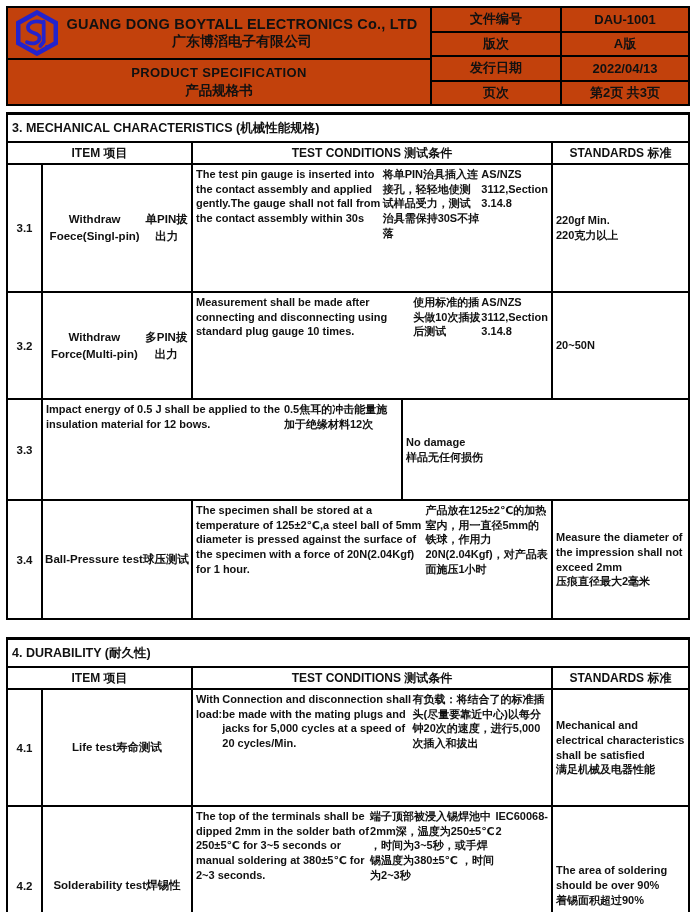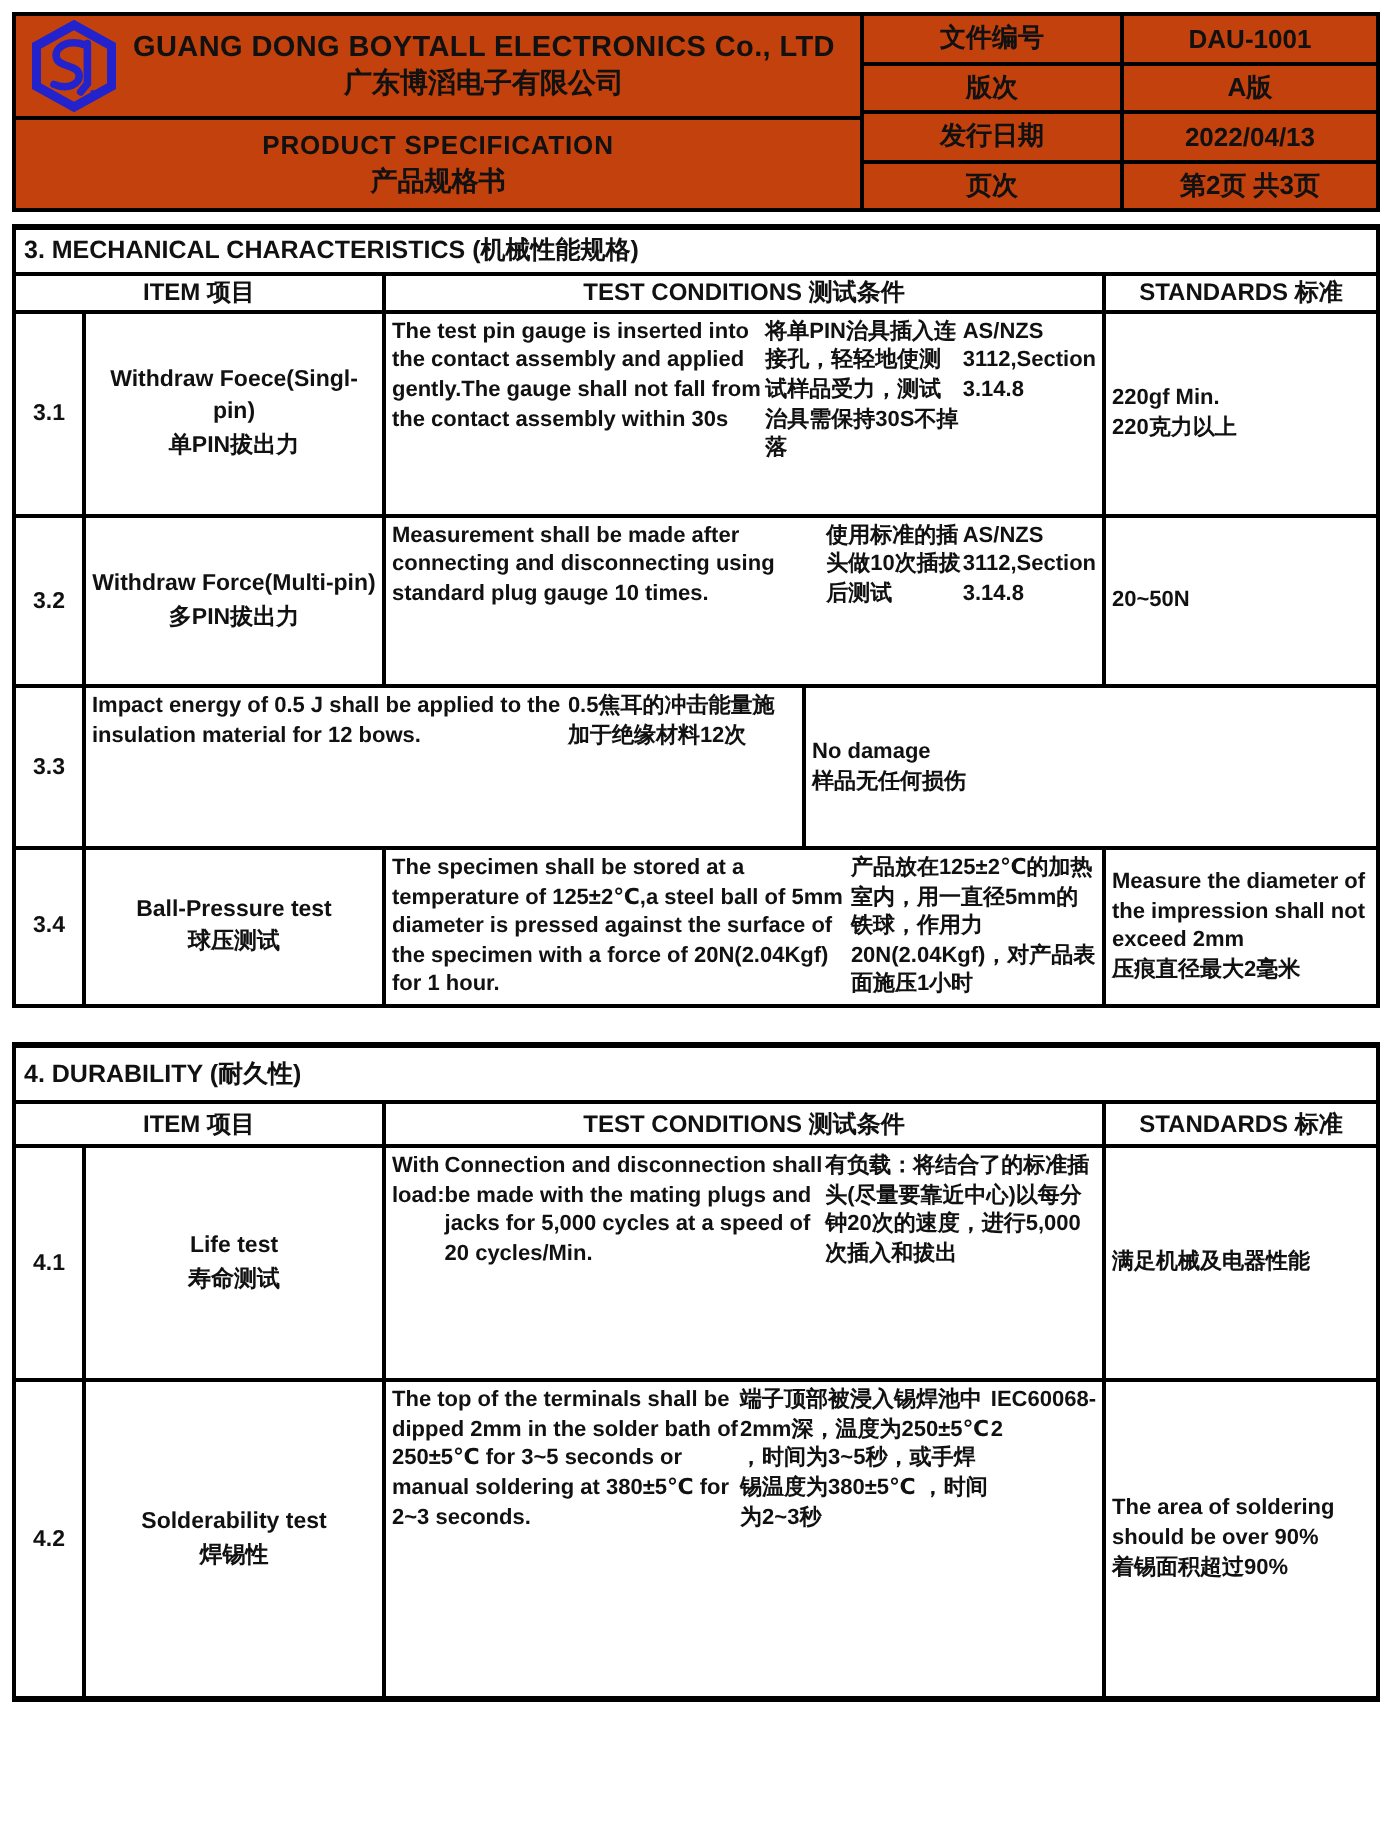--- a/index.html
+++ b/index.html
@@ -19,33 +19,33 @@
   .spec-en { font-size:13px; font-weight:700; letter-spacing:0.4px; }
   .spec-cn { font-size:13.5px; font-weight:700; }
   .hdr-right { flex:1; display:flex; flex-direction:column; }
   .meta-row { flex:1; display:flex; border-bottom:2px solid #000; }
   .meta-row:last-child { border-bottom:none; }
   .meta-label { width:130px; border-right:2px solid #000; display:flex; align-items:center; justify-content:center; font-size:13px; font-weight:700; }
   .meta-value { flex:1; display:flex; align-items:center; justify-content:center; font-size:13px; font-weight:700; }
 
   
   .section { border:2px solid #000; border-top-width:3px; margin-top:6px; display:flex; flex-direction:column; background:#fff; }
-  .sec3 { height:392px; }
+  .sec3 { height:508px; }
   .sec4 { height:330px; margin-top:17px; border-bottom-width:3px; }
   .sec-title { height:26px; display:flex; align-items:center; padding-left:4px; font-size:12.5px; font-weight:700; }
   .thead { height:22px; display:flex; border-top:2px solid #000; font-weight:700; font-size:12px; }
   .thead > div { display:flex; align-items:center; justify-content:center; }
   .th-item { width:183px; }
   .th-cond { width:360px; border-left:2px solid #000; }
   .th-std  { flex:1; border-left:2px solid #000; }
   .trow { display:flex; border-top:2px solid #000; }
   .trow.grow { flex:1; }
   .c { overflow:hidden; }
   .c-no { width:33px; display:flex; align-items:center; justify-content:center; font-size:11.5px; font-weight:700; }
-  .c-item { width:150px; border-left:2px solid #000; display:flex; flex-direction:column; align-items:center; justify-content:center; text-align:center; font-size:11.5px; font-weight:700; line-height:1.45; padding:0 2px; }
+  .c-item { width:150px; border-left:2px solid #000; display:flex; flex-direction:row; align-items:center; justify-content:center; text-align:center; font-size:11.5px; font-weight:700; line-height:1.45; padding:0 2px; }
   .c-cond { width:360px; border-left:2px solid #000; display:flex; flex-direction:row; justify-content:center; font-size:11px; font-weight:700; line-height:1.33; padding:2px 3px; }
   .c-std  { flex:1; border-left:2px solid #000; display:flex; flex-direction:column; justify-content:center; font-size:11px; font-weight:700; line-height:1.35; padding:2px 3px; }
 </style>
 </head>
 <body>
 
 <div class="doc">
 
   <div class="hdr">
     <div class="hdr-left">
@@ -169,20 +169,21 @@
       <div class="c c-item">
         <div>Life test</div>
         <div>寿命测试</div>
       </div>
       <div class="c c-cond">
         <div>With load:</div>
         <div>Connection and disconnection shall be made with the mating plugs and jacks for 5,000 cycles at a speed of 20 cycles/Min.</div>
         <div>有负载：将结合了的标准插头(尽量要靠近中心)以每分钟20次的速度，进行5,000次插入和拔出</div>
       </div>
       <div class="c c-std">
+        <div>Mechanical and electrical characteristics shall be satisfied</div>
         <div>满足机械及电器性能</div>
       </div>
     </div>
 
     <div class="trow grow">
       <div class="c c-no">4.2</div>
       <div class="c c-item">
         <div>Solderability test</div>
         <div>焊锡性</div>
       </div>

